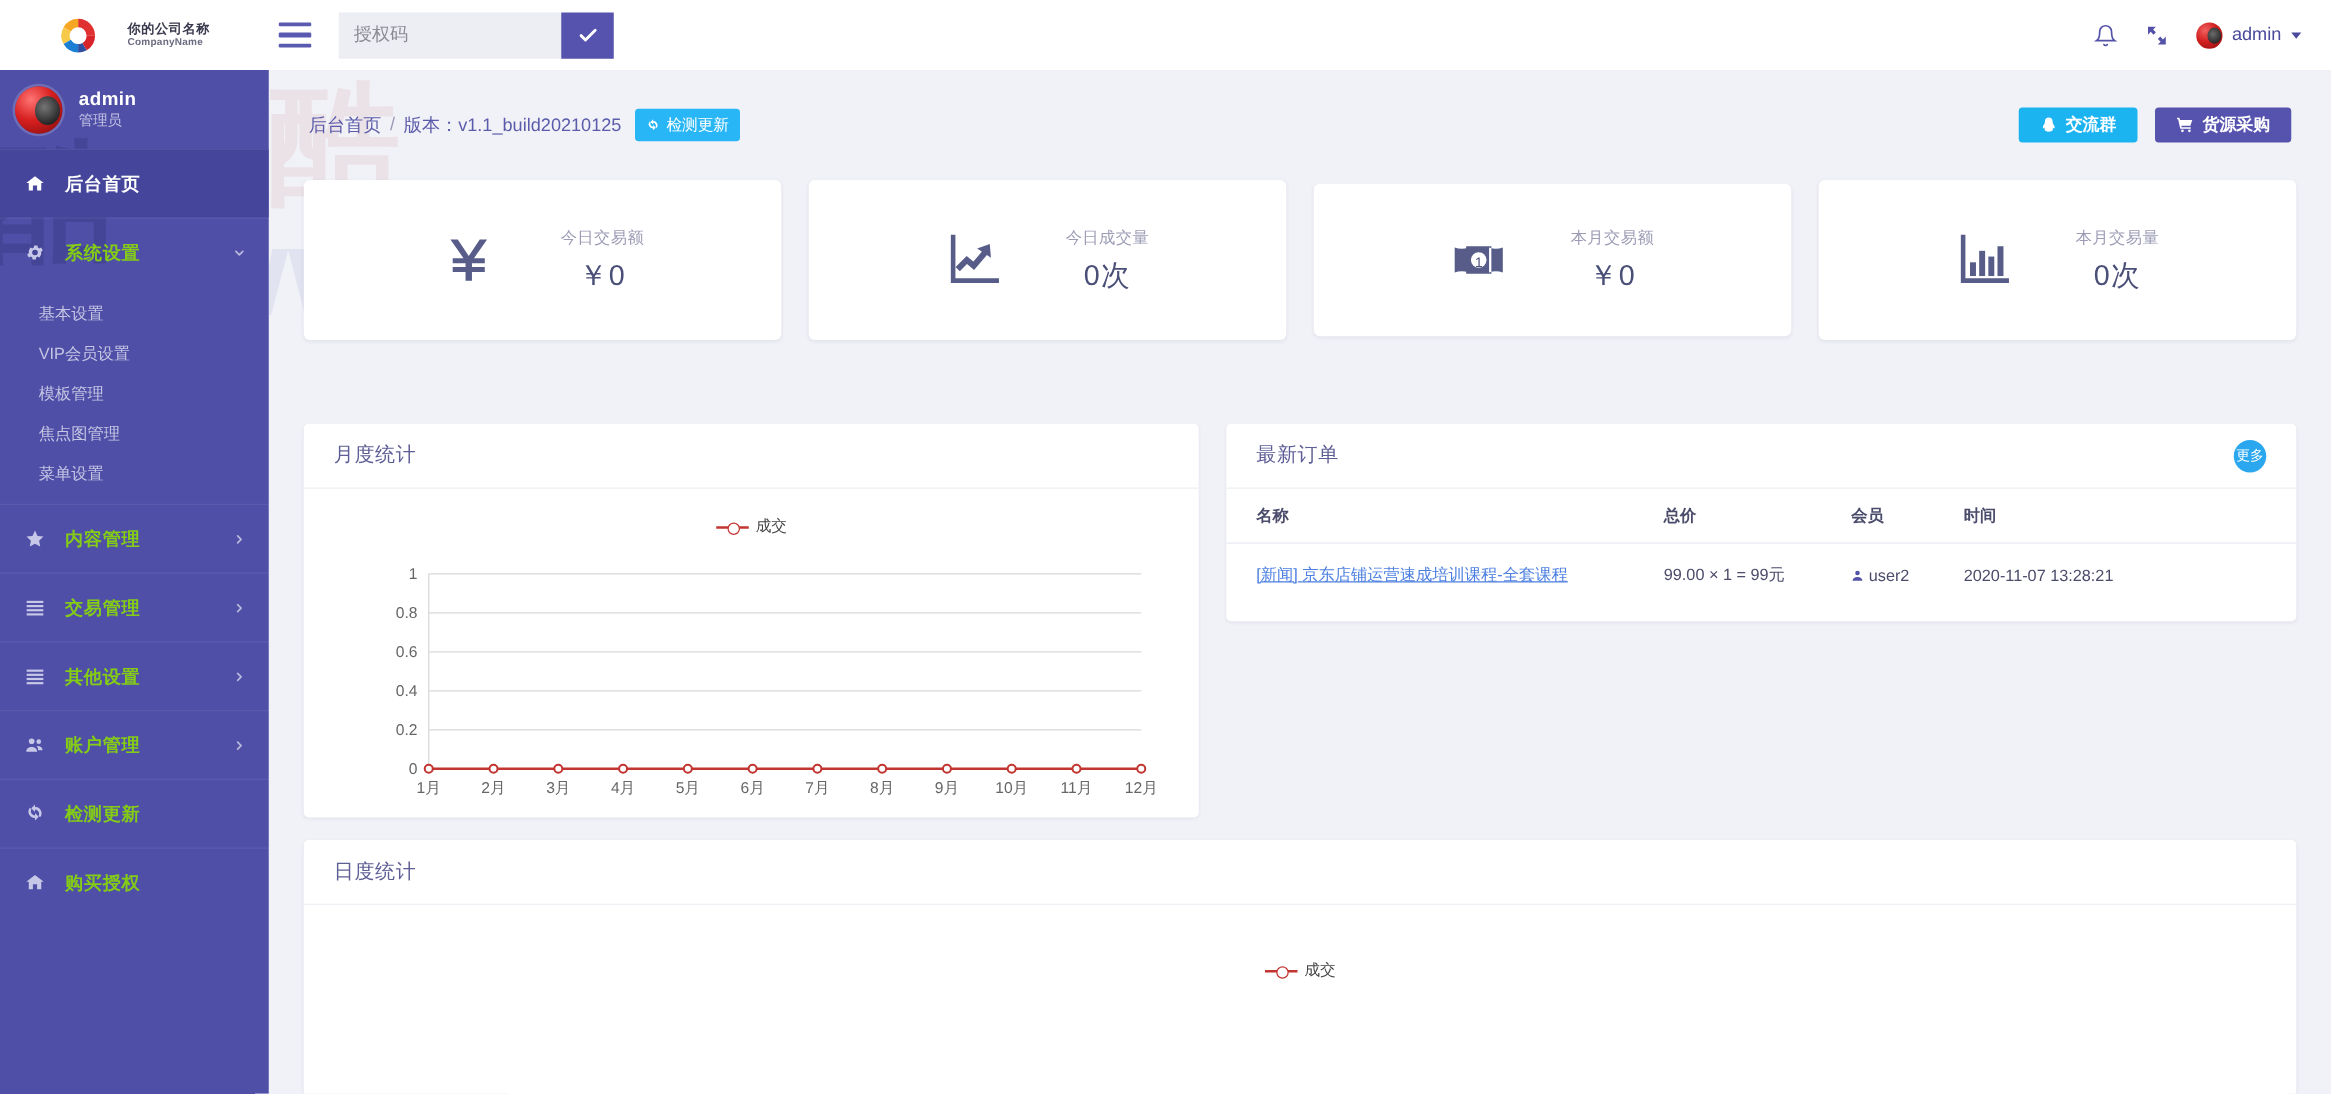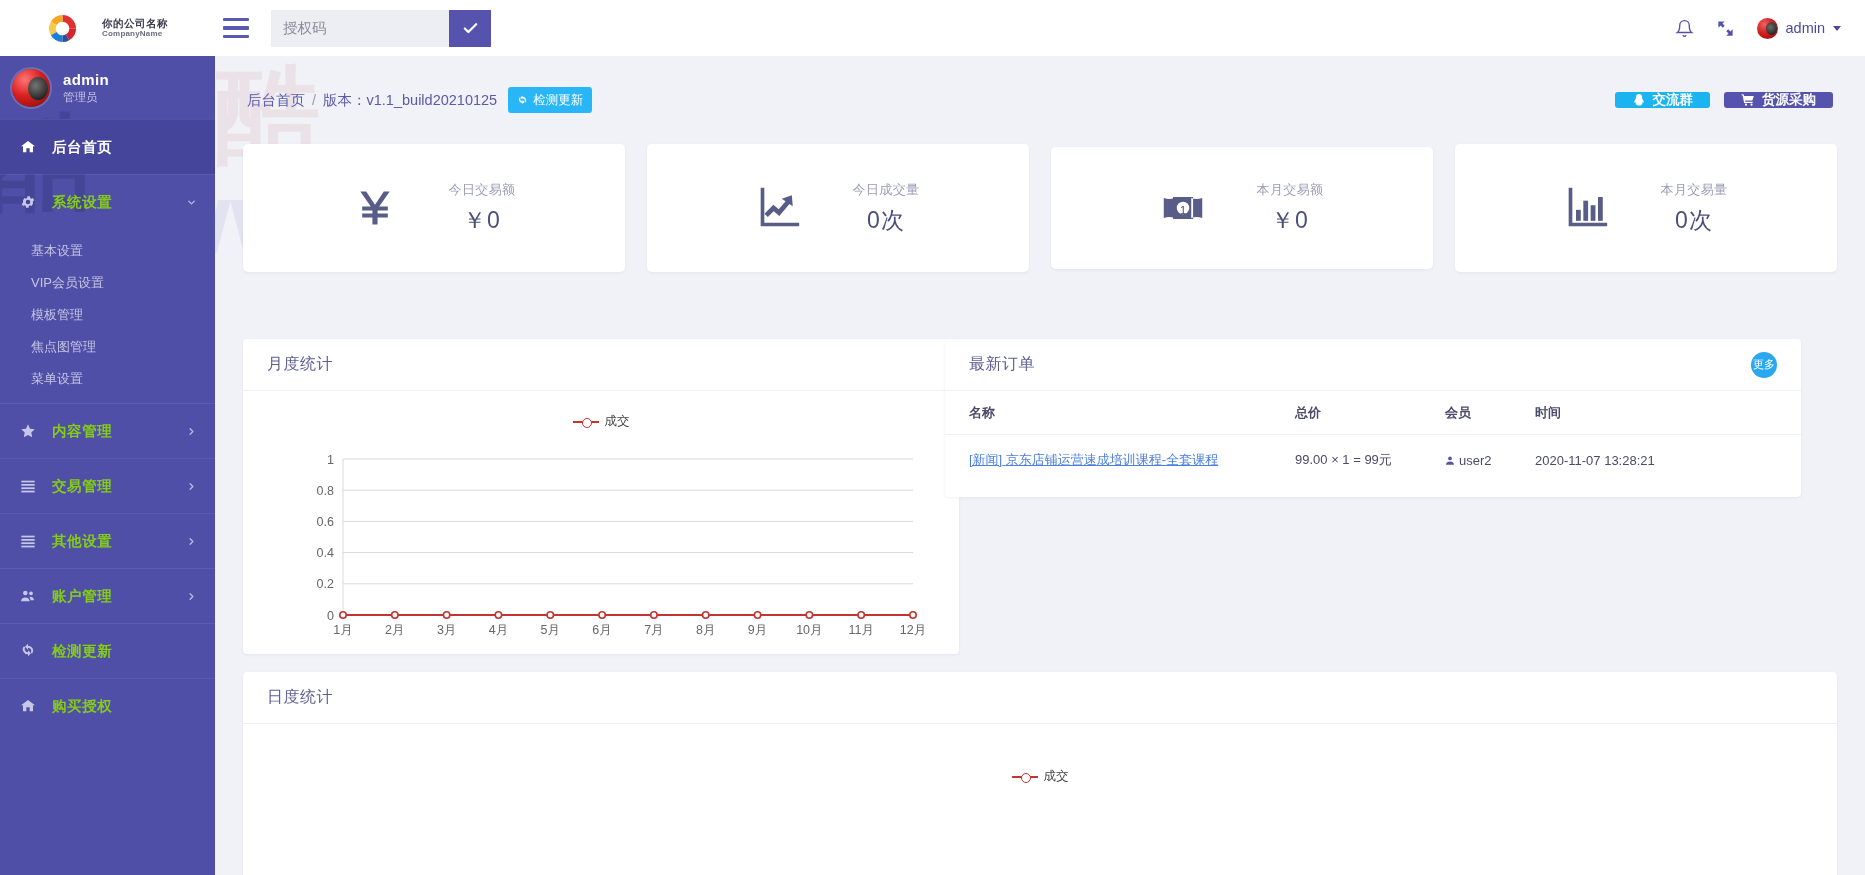--- a/index.html
+++ b/index.html
@@ -141,21 +141,21 @@
   .crumb .ver { color: #5b5bab; }
   .btn-check-update {
     margin-left: 11px; background: #29b6f6; color: #fff; border: none;
     height: 26px; border-radius: 3px; padding: 0 9px; font-size: 12.5px;
     display: flex; align-items: center; gap: 5px; cursor: pointer;
     font-family: "Liberation Sans", sans-serif;
   }
   .btn-check-update svg { width: 11px; height: 11px; }
   .crumb-right { margin-left: auto; display: flex; gap: 14px; }
   .btn-top {
-    height: 16px; border: none; border-radius: 3px; color: #fff;
+    height: 28px; border: none; border-radius: 3px; color: #fff;
     padding: 0 17px; font-size: 13.5px; display: flex; align-items: center;
     gap: 7px; cursor: pointer; font-family: "Liberation Sans", sans-serif;
     font-weight: bold;
   }
   .btn-top svg { width: 14px; height: 14px; }
   .btn-qq { background: #1bb3f0; }
   .btn-buy { background: #5653af; }
 
   
   .stats {
@@ -204,21 +204,21 @@
     content: ""; position: absolute; left: 0; top: 5px; width: 26px; height: 1.6px;
     background: #c23531;
   }
   .legend-mark::after {
     content: ""; position: absolute; left: 9px; top: 1.5px; width: 8px; height: 8px;
     border-radius: 50%; border: 1.6px solid #c23531; background: #fff;
   }
   .plot { position: absolute; left: 0; top: 58px; width: 100%; height: 200px; }
 
   
-  #panel-orders { left: 730px; top: 283px; width: 856px; height: 158px; }
+  #panel-orders { left: 766px; top: 283px; width: 856px; height: 158px; }
   .orders-table { width: 100%; border-collapse: collapse; }
   .orders-table th {
     text-align: left; font-size: 13px; color: #4b4b6b; font-weight: bold;
     padding: 13px 0 12px 0; border-bottom: 1px solid #eef0f5;
   }
   .orders-table td {
     font-size: 13px; color: #4b4b6b; padding: 16px 0 14px 0;
   }
   .orders-table th:first-child, .orders-table td:first-child { padding-left: 24px; }
   .order-name { color: #4b7fe0; }

